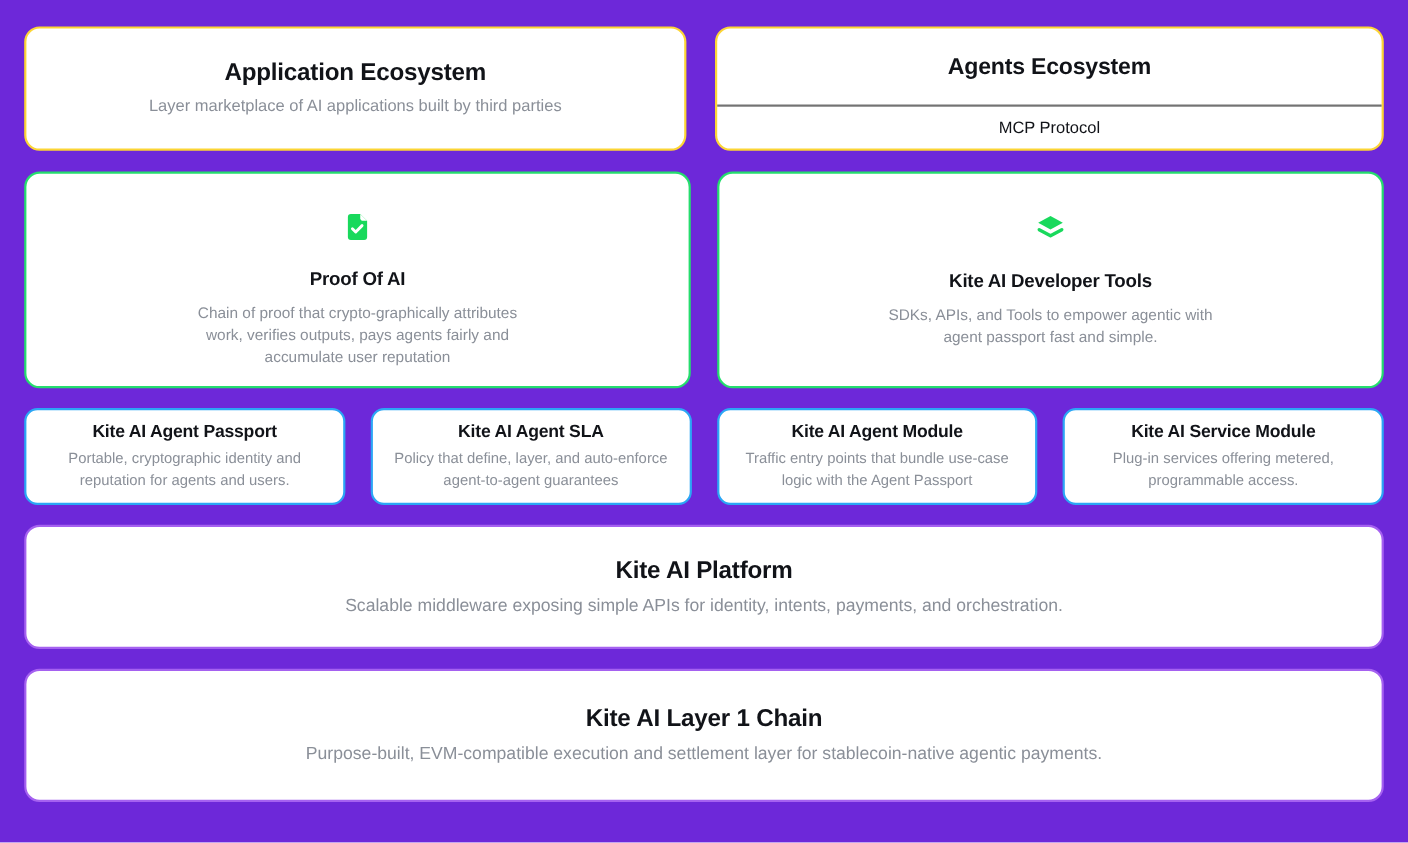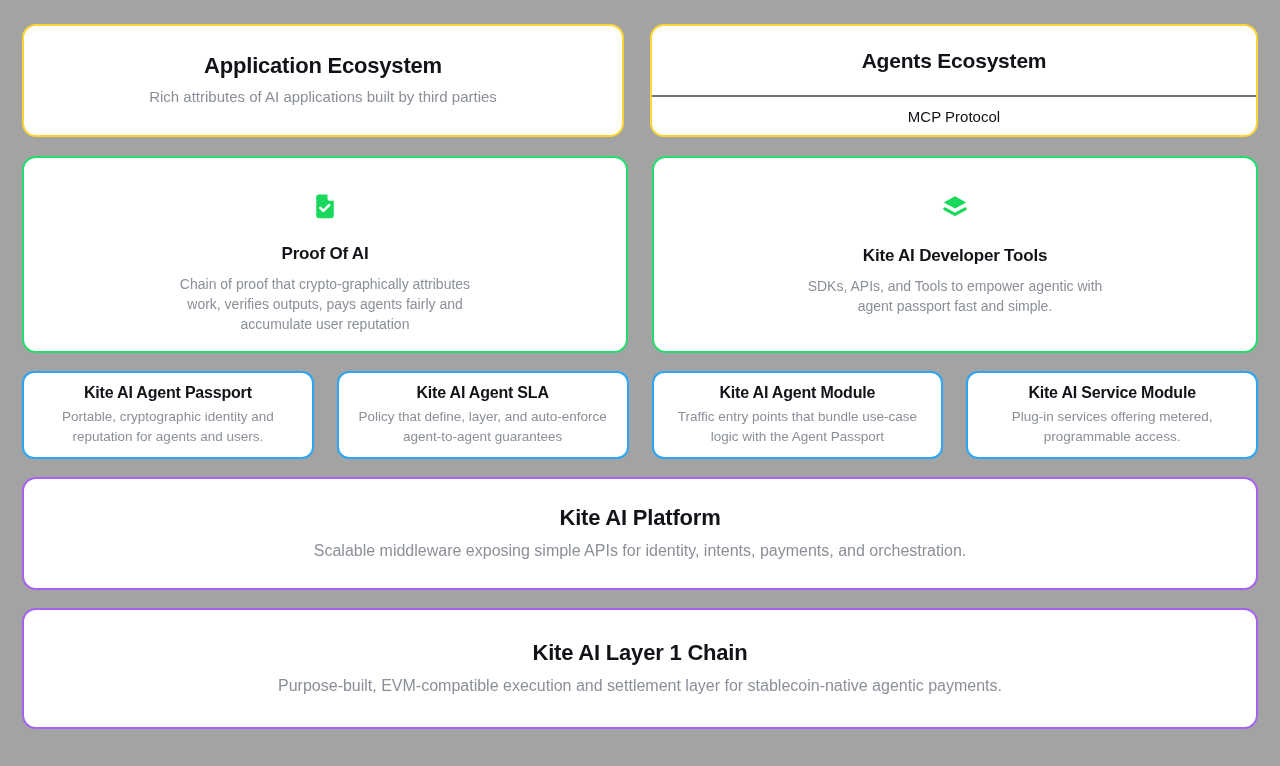--- a/index.html
+++ b/index.html
@@ -9,21 +9,21 @@
     height: 766px;
     background: #ffffff;
     font-family: "Liberation Sans", sans-serif;
     -webkit-font-smoothing: antialiased;
   }
 
   .canvas {
     position: relative;
     width: 1280px;
     height: 766px;
-    background: #a3a3a3;
+    background: #6d28d9;
     padding: 24px 22px 0 22px;
   }
 
   
   .card {
     background: #ffffff;
     border-radius: 14px;
     border: 2px solid #d8d8d8;
     display: flex;
     flex-direction: column;
@@ -142,21 +142,21 @@
 </style>
 </head>
 <body>
 
 <div class="canvas">
 
   <div class="row-eco">
 
     <div class="card eco-app">
       <div class="card-title">Application Ecosystem</div>
-      <div class="card-desc">Rich attributes of AI applications built by third parties</div>
+      <div class="card-desc">Layer marketplace of AI applications built by third parties</div>
     </div>
 
     <div class="card eco-agents">
       <div class="agents-head">
         <div class="card-title">Agents Ecosystem</div>
       </div>
       <div class="agents-sub">MCP Protocol</div>
     </div>
 
   </div>

